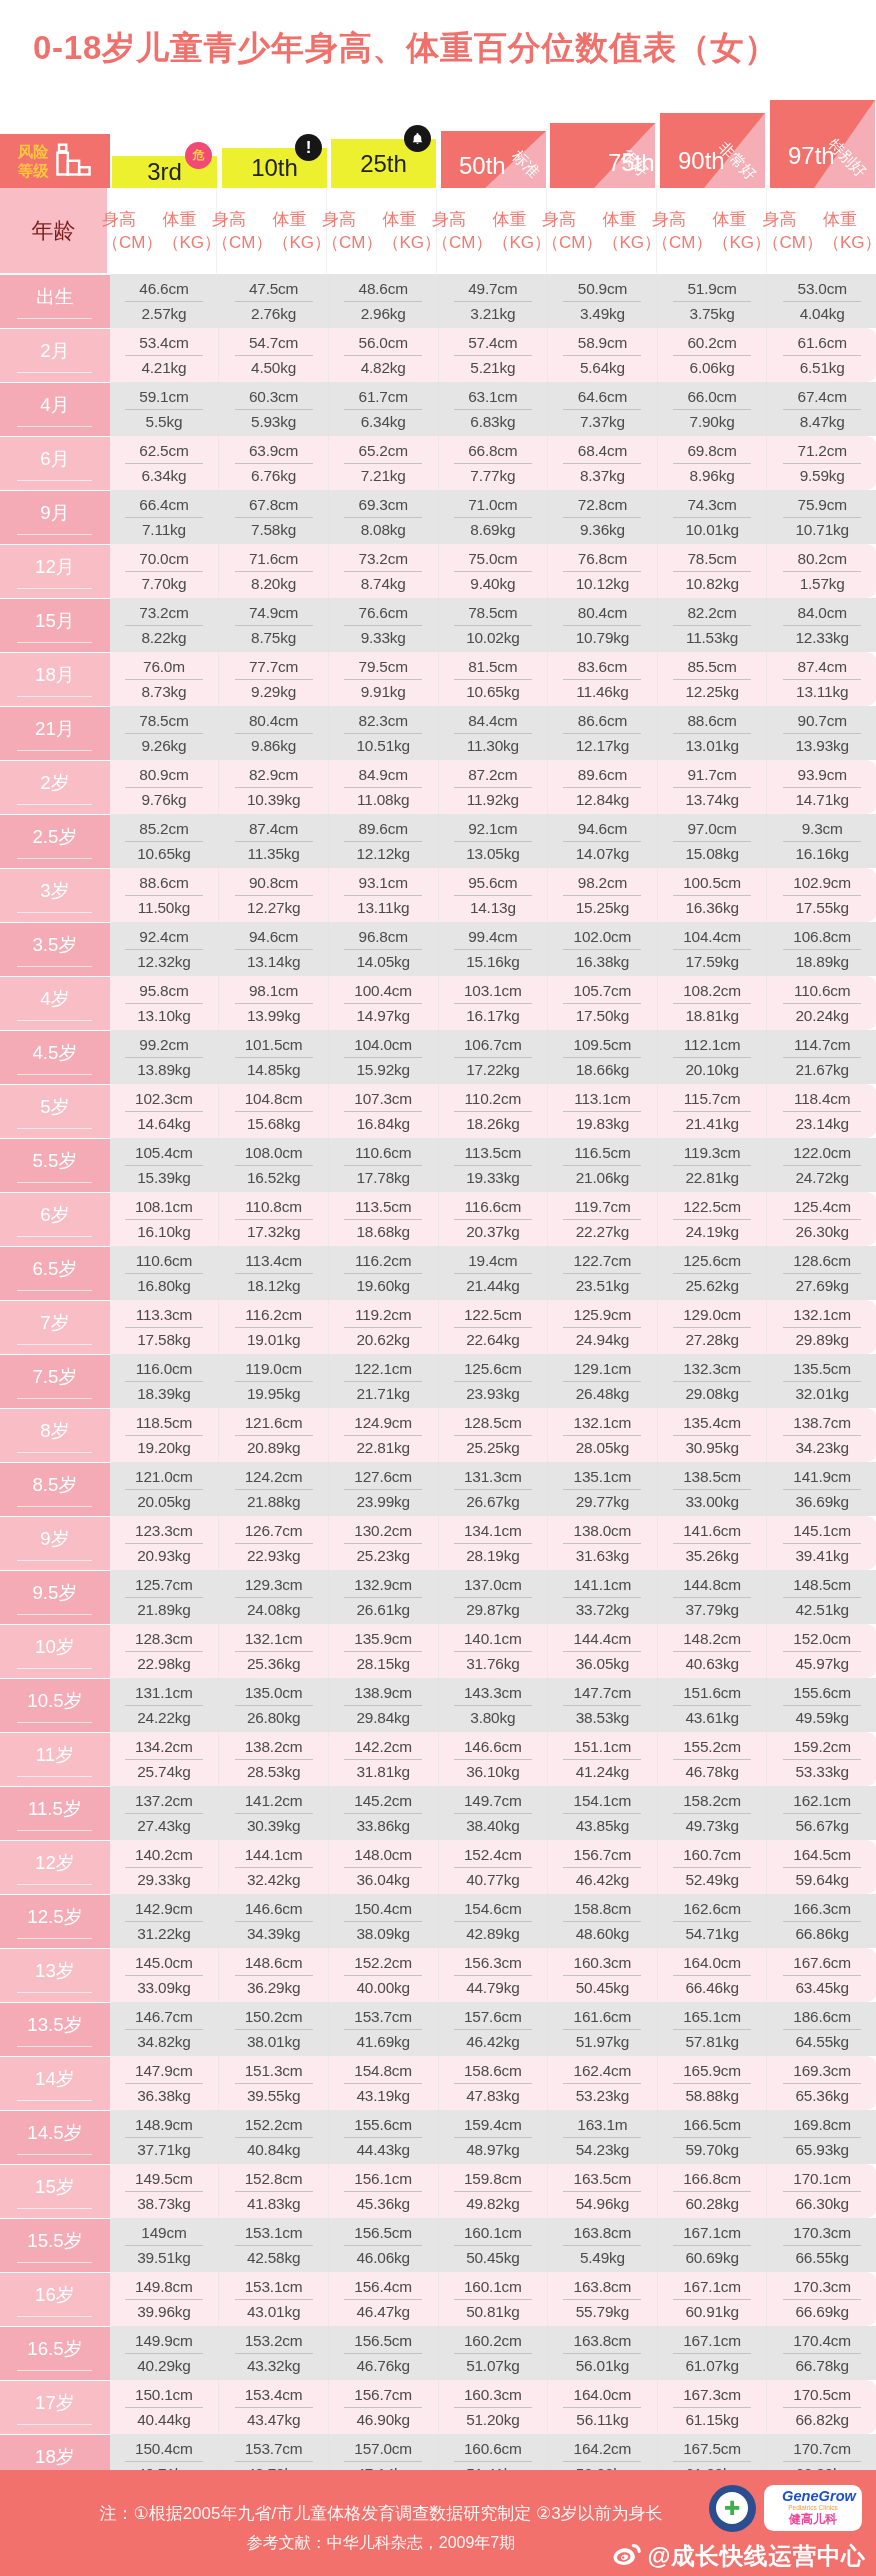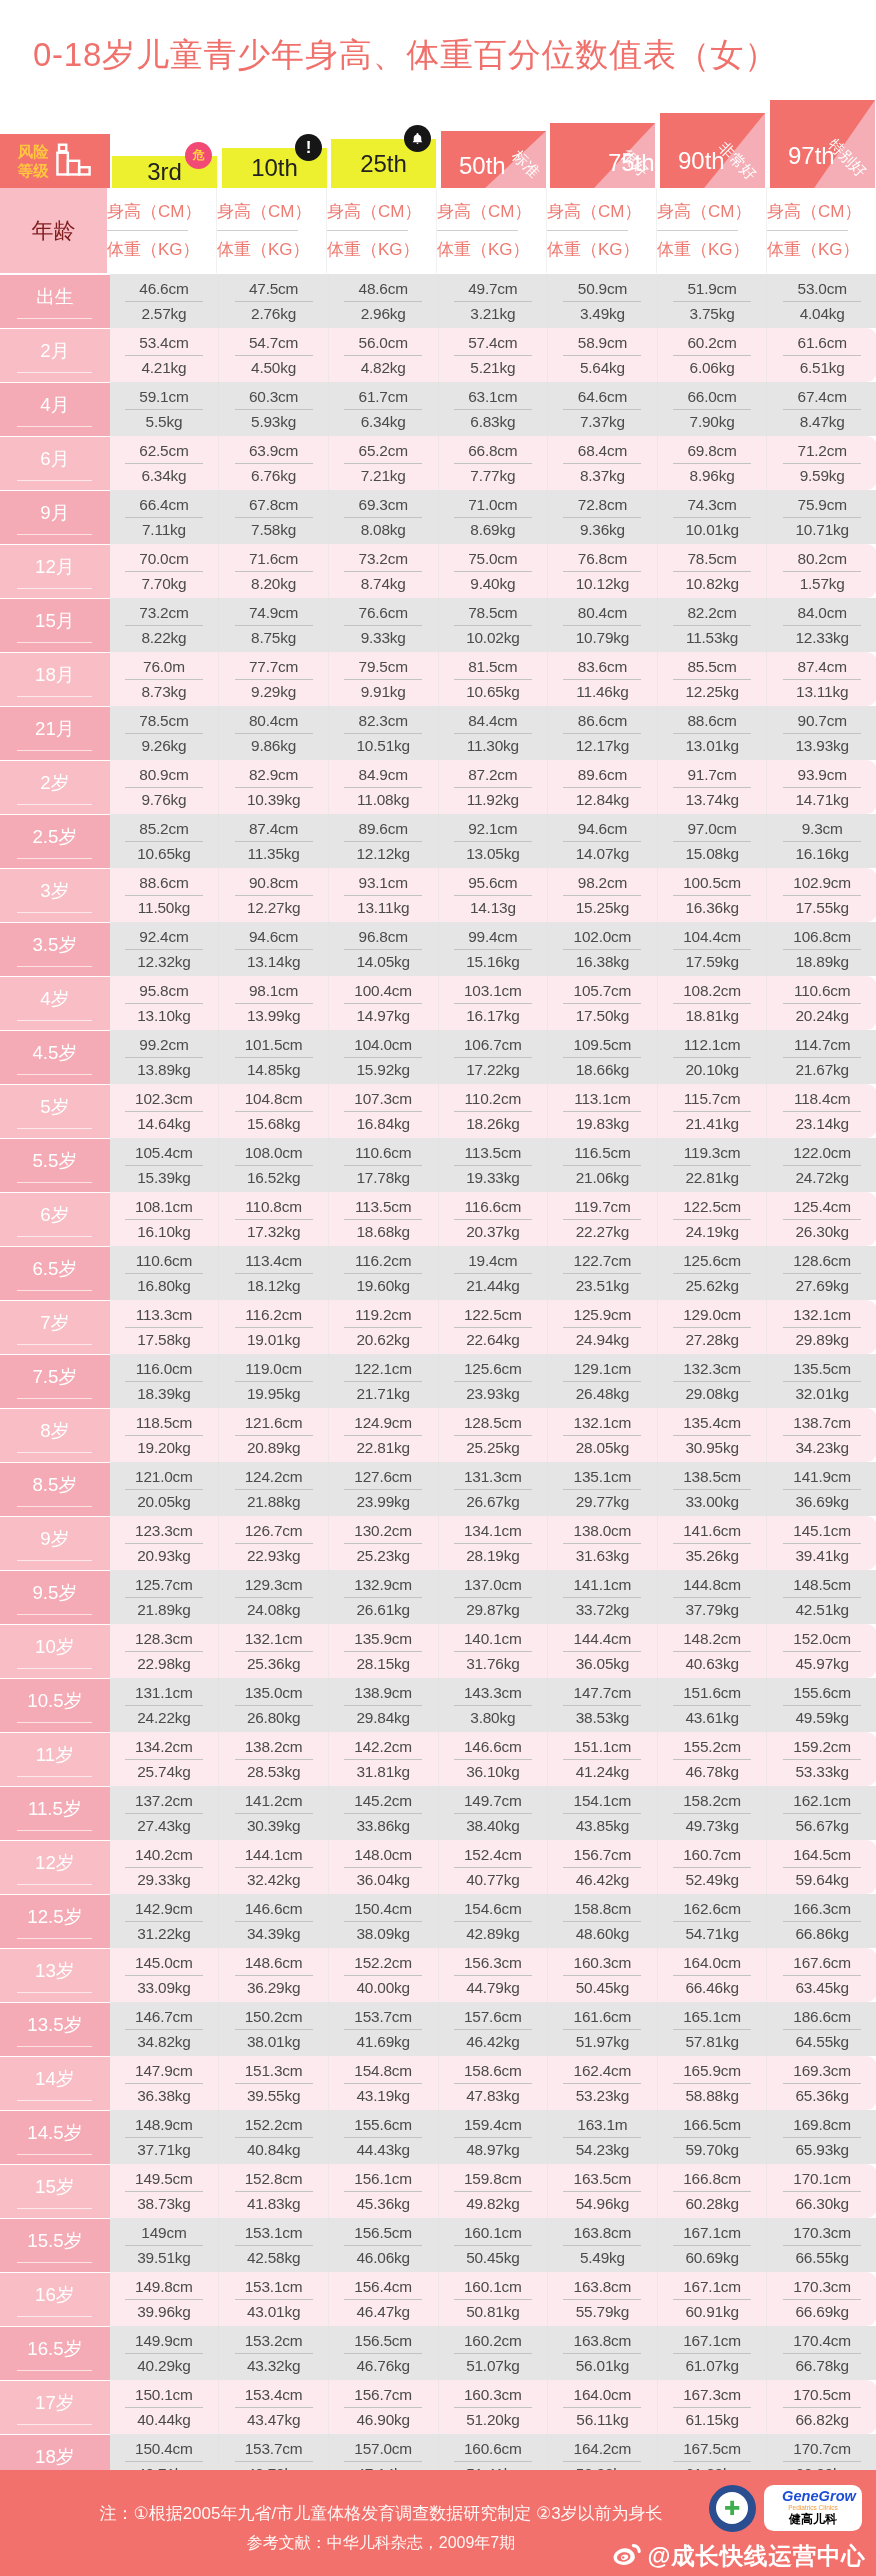--- a/index.html
+++ b/index.html
@@ -1,21 +1,21 @@
 <!DOCTYPE html>
 <html style="font-size:13px"><head>
 <meta charset="utf-8">
 <style>
   * { box-sizing: border-box; margin: 0; padding: 0; }
   html,body { background:#ffffff; }
   body { width:877px; font-family:"Liberation Sans","DejaVu Sans",sans-serif; }
   .poster { position:relative; width:877px; height:2576px; background:#fff; overflow:hidden; }
 
-  .title { position:absolute; top:33px; left:0; width:811px; text-align:center;
-           font-size:33px; font-weight:normal; color:#f0716c; letter-spacing:0.8px; }
+  .title { position:absolute; top:26px; left:0; width:811px; text-align:center;
+           font-size:33px; font-weight:bold; color:#f0716c; letter-spacing:0.8px; }
 
   
   .phead { position:absolute; top:0; left:0; width:877px; height:188px; }
   .risk-cell { position:absolute; left:0; bottom:0; width:110px; height:54px; background:#f3716c;
                display:flex; align-items:center; justify-content:center; gap:6.5px; }
   .risk-text { color:#ffc83d; font-size:15.4px; font-weight:bold; line-height:1.25; text-align:center; }
   .pblock { position:absolute; bottom:0; width:105px; }
   .pblock.yellow { background:#edf02f; }
   .pblock.red { background:#f3716c; }
   .plabel { position:absolute; left:0; width:100%; text-align:center; font-size:24px; }
@@ -28,21 +28,21 @@
   .badge { position:absolute; top:-14px; right:4.9px; width:27px; height:27px; border-radius:50%;
            display:flex; align-items:center; justify-content:center; }
   .badge.wei { background:#f04a75; color:#ffd83a; font-size:12px; font-weight:bold; }
   .badge.dark { background:#161616; color:#fff; font-size:17px; font-weight:bold; }
 
   
   .subhead { position:absolute; top:188px; left:0; width:877px; height:85px; display:flex; }
   .age-head { width:110px; height:85px; background:#f8bdc5; color:#7f1d1d; font-size:22px;
               display:flex; align-items:center; justify-content:center; }
   .sub-cell { width:110px; height:85px; background:#fff; border-right:1.6px solid #f1f1f1;
-              display:flex; flex-direction:column; align-items:flex-start; justify-content:center; }
+              display:flex; flex-direction:row; align-items:center; justify-content:center; }
   .sub-cell:last-child { border-right:none; }
   .sub-label { color:#ee7b72; font-size:17px; }
   .sub-div { width:81px; height:0; border-top:1.6px solid #cfcfcf; margin:7.3px 0; }
 
   
   .rows { position:absolute; top:274px; left:0; width:877px; }
   .trow { display:flex; width:877px; height:54px; }
   .trow.even { background:#e5e5e5; }
   .trow.odd  { background:#fdeaee;border-radius:11px; }
   .age-cell { width:110px; height:54px; color:#fff; font-size:18.7px;
@@ -64,21 +64,21 @@
   .note2 { position:absolute; top:63px; left:97px; width:568px; text-align:center;
            color:#fff7f5; font-size:16px; }
   .logos { position:absolute; top:14.6px; right:14.6px; display:flex; gap:8px; align-items:center; }
   .seal { width:47px; height:47px; border-radius:50%; background:#2a4e8f; display:flex;
           align-items:center; justify-content:center; }
   .seal-inner { width:32px; height:32px; border-radius:50%; background:#fff; display:flex;
                 align-items:center; justify-content:center; color:#3fae4c; font-size:19.5px; font-weight:bold; }
   .genegrow { background:#fff; border-radius:9.7px; padding:3.2px 6.5px; text-align:center; }
   .gg-name { color:#1d4ed8; font-size:14.6px; font-weight:bold; font-style:italic;margin-left:12px; }
   .gg-sub { color:#f29b3c; font-size:6.5px; }
-  .gg-cn { color:#000000; font-size:12px; font-weight:bold; }
+  .gg-cn { color:#ec4899; font-size:12px; font-weight:bold; }
   .weibo-line { position:absolute; top:70px; right:11.4px; display:flex; align-items:center; gap:4.9px; }
   .weibo-name { color:#fff; font-size:23.5px; font-weight:bold; letter-spacing:0.8px; }
 </style>
 </head>
 <body>
 
 <div class="poster">
 
   <div class="title">0-18岁儿童青少年身高、体重百分位数值表（女）</div>
 

